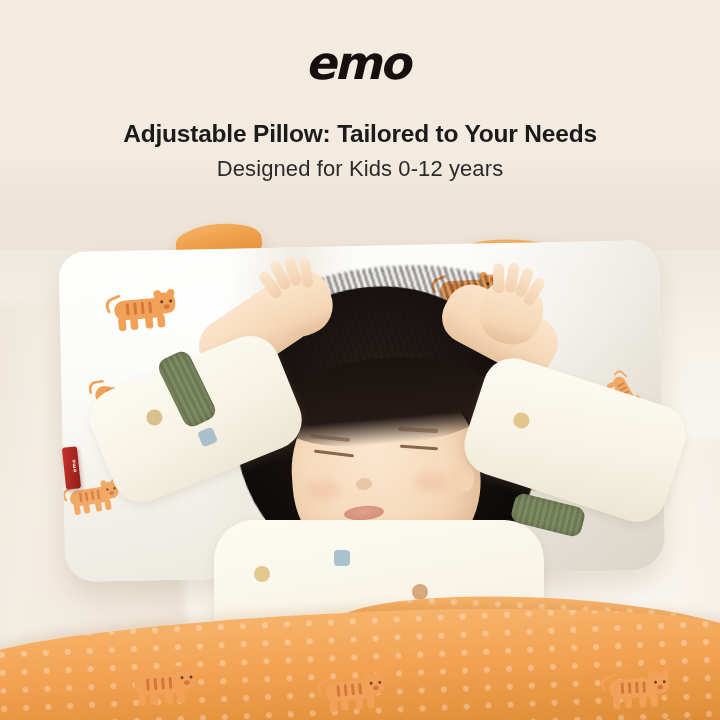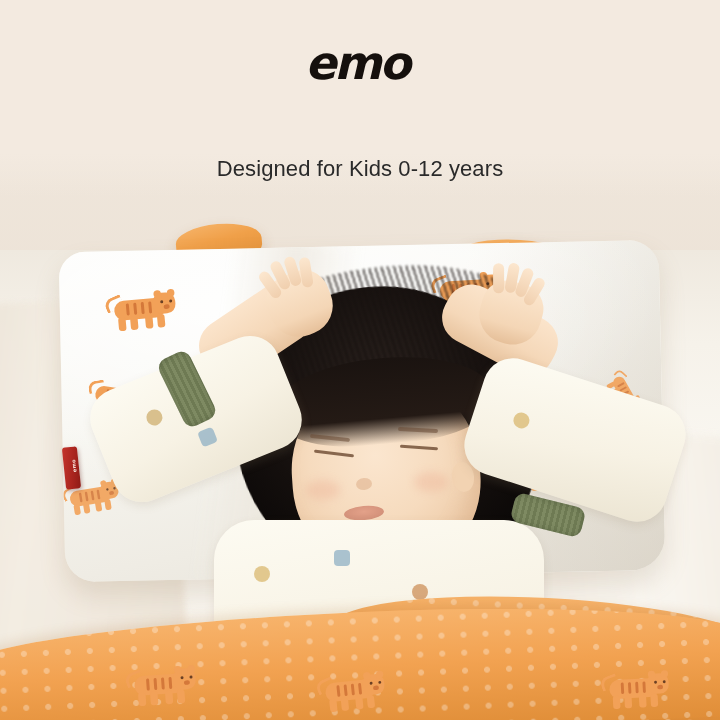--- a/index.html
+++ b/index.html
@@ -419,16 +419,17 @@
         <div class="st s4"></div>
       <div class="eye e1"></div>
         <div class="eye e2"></div>
         <div class="nose"></div>
     </div>
 
   </div>
 
   <div class="header">
     <div class="logo">emo</div>
+    <div class="headline">Adjustable Pillow: Tailored to Your Needs</div>
     <div class="subhead">Designed for Kids 0-12 years</div>
   </div>
 
 </div>
 
 </body></html>

